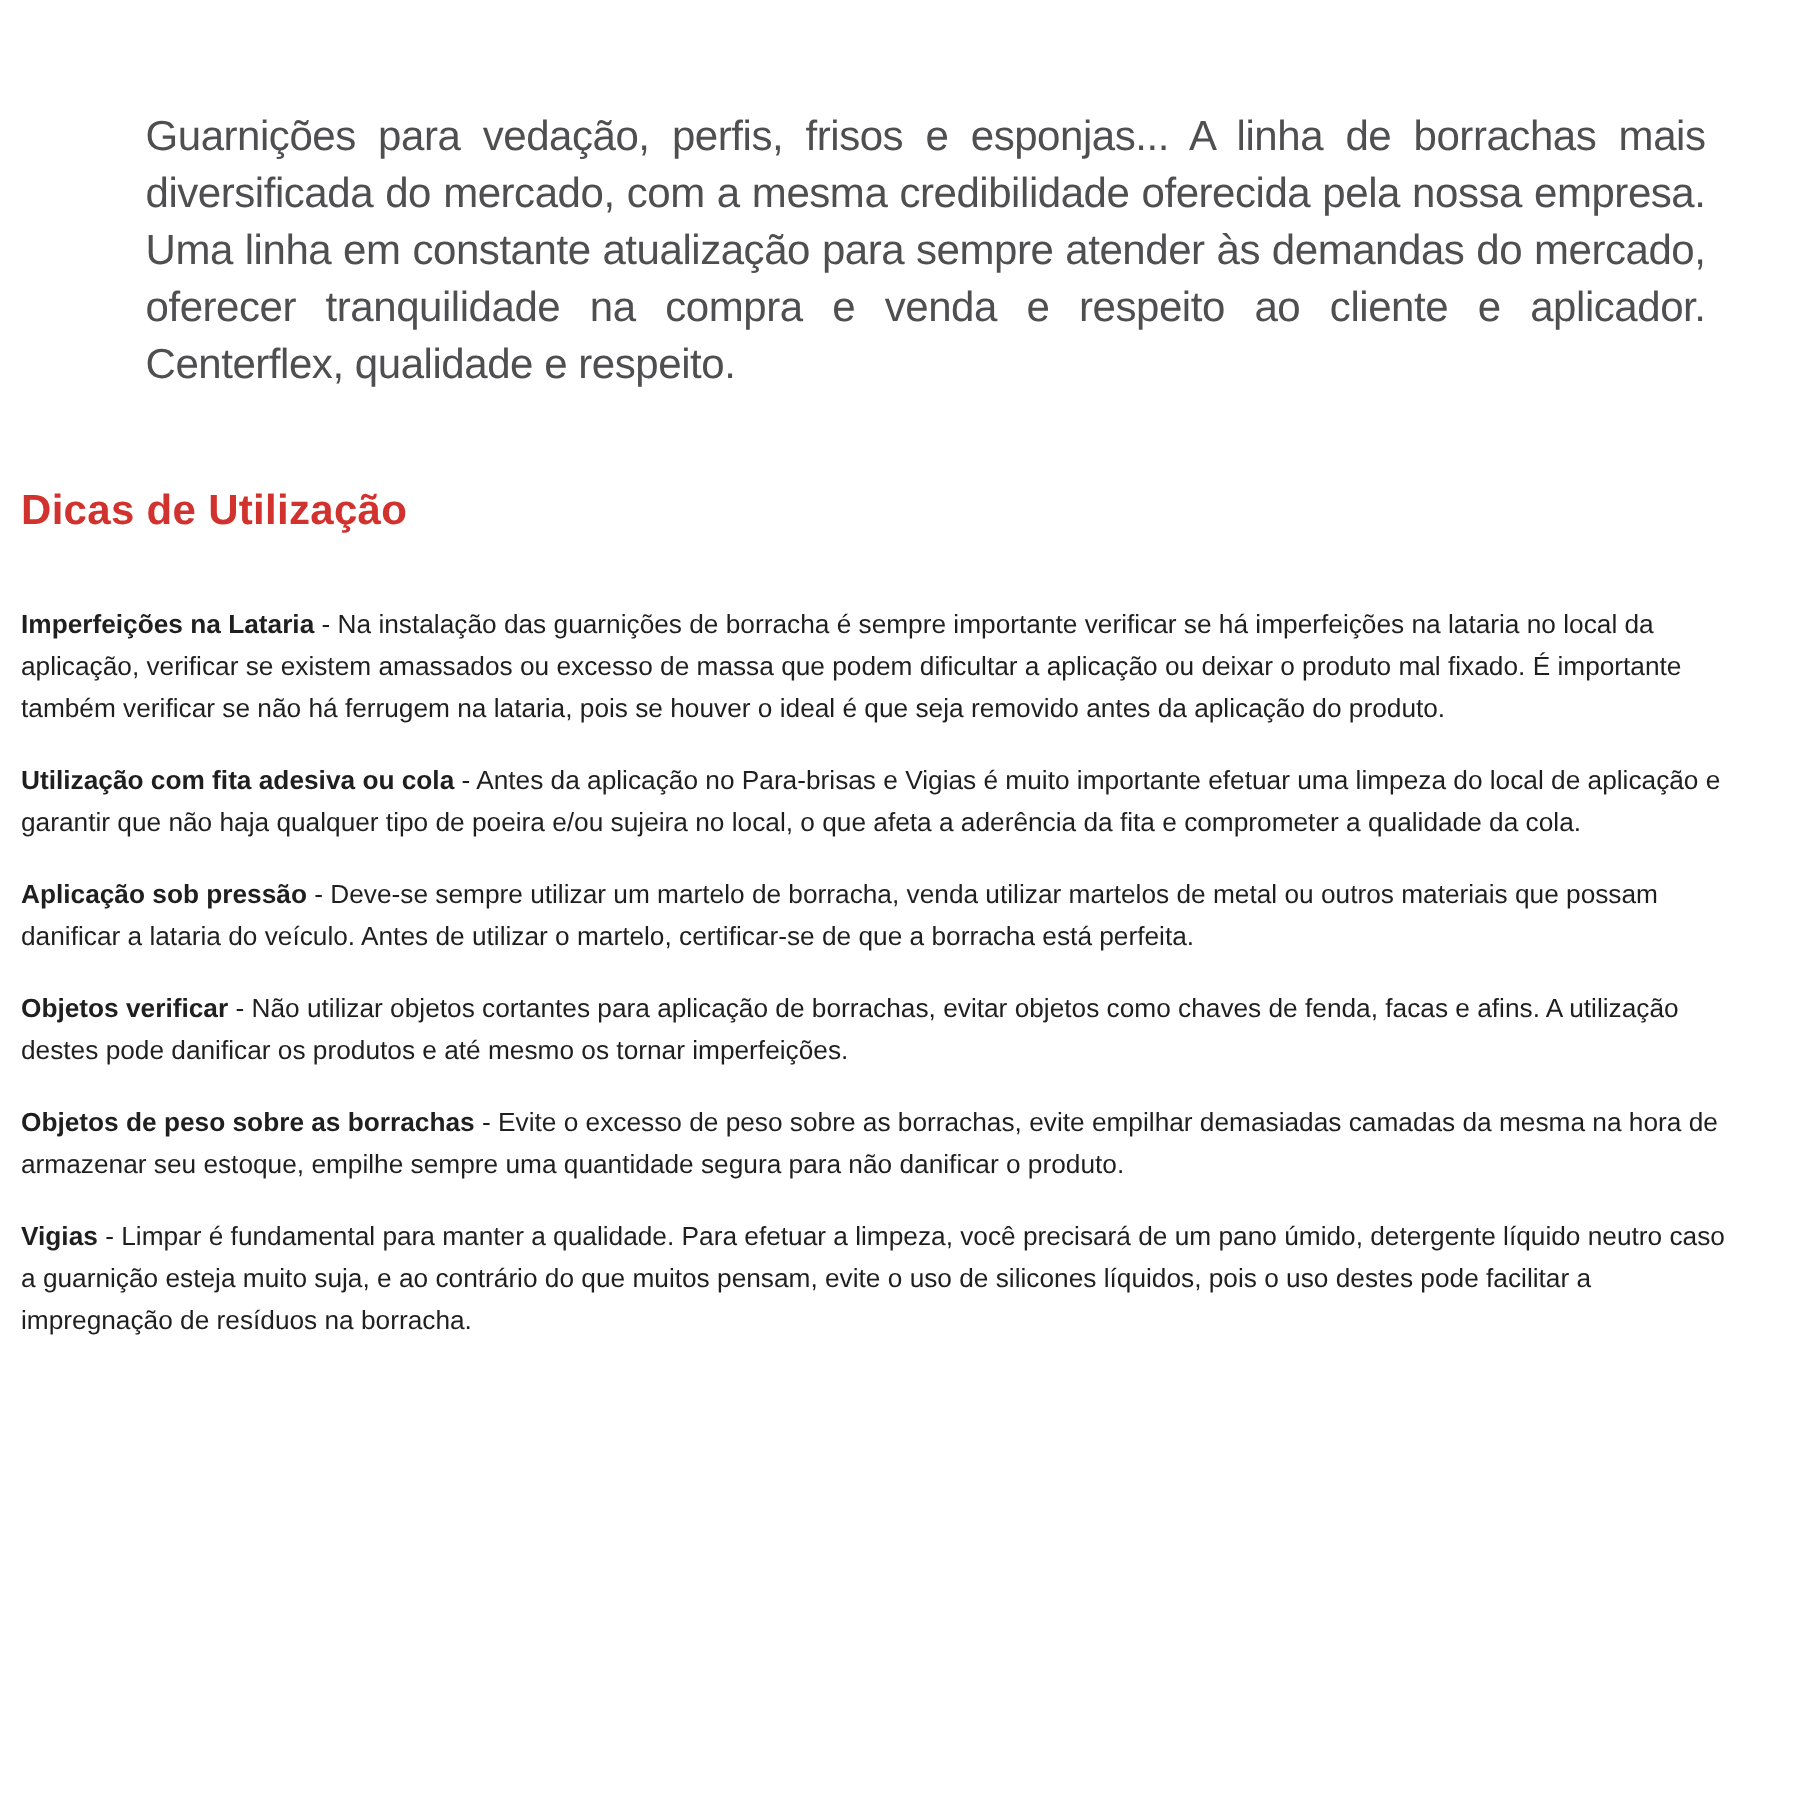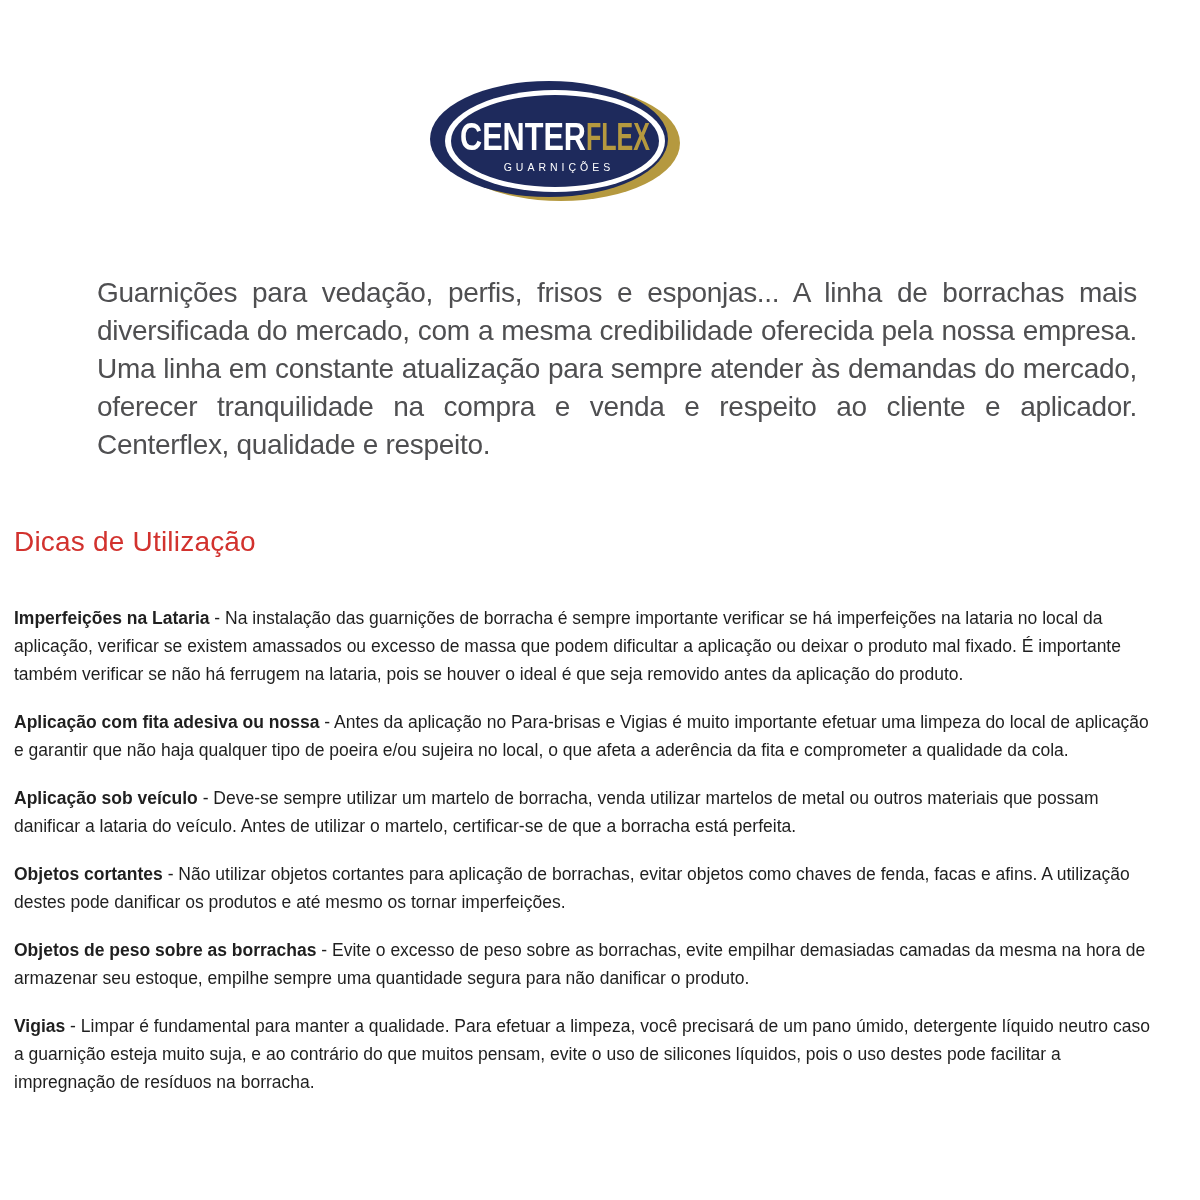--- a/index.html
+++ b/index.html
@@ -38,21 +38,21 @@
     line-height:38px;
     letter-spacing:-0.3px;
     text-align:justify;
     color:var(--intro-gray);
   }
 
   
   .section-title{
     margin:62px 0 0 14px;
     font-size:28px;
-    font-weight:400;
+    font-weight:700;
     letter-spacing:0.2px;
     color:var(--title-red);
   }
 
   
   .tips{
     margin:46px 50px 60px 14px;
   }
   .tip{
     font-size:17.5px;
@@ -60,43 +60,27 @@
     margin-bottom:20px;
     color:var(--body-black);
   }
   .tip strong{font-weight:700;}
 </style>
 </head>
 <body>
 
 <div class="page">
 
-  <header class="logo-wrap">
-    <svg viewBox="0 0 250 122" xmlns="http://www.w3.org/2000/svg" role="img">
-
-      <ellipse cx="131" cy="63" rx="119" ry="58" fill="var(--gold)"></ellipse>
-
-      <ellipse cx="119" cy="59" rx="119" ry="58" fill="var(--navy)"></ellipse>
-
-      <ellipse cx="125" cy="61" rx="110" ry="51" fill="#ffffff"></ellipse>
-
-      <ellipse cx="125" cy="61" rx="104" ry="46" fill="var(--navy)"></ellipse>
-
-      <text x="30" y="70" font-family="Liberation Sans, sans-serif" font-size="38" font-weight="700" fill="#ffffff" textLength="126" lengthAdjust="spacingAndGlyphs">CENTER</text>
-      <text x="156" y="70" font-family="Liberation Sans, sans-serif" font-size="38" font-weight="700" fill="var(--gold)" textLength="64" lengthAdjust="spacingAndGlyphs">FLEX</text>
-      <text x="129" y="91" font-family="Liberation Sans, sans-serif" font-size="10.5" font-weight="400" fill="#ffffff" letter-spacing="4" text-anchor="middle">GUARNIÇÕES</text>
-    </svg>
-  </header>
 
   <p class="intro">Guarnições para vedação, perfis, frisos e esponjas... A linha de borrachas mais diversificada do mercado, com a mesma credibilidade oferecida pela nossa empresa. Uma linha em constante atualização para sempre atender às demandas do mercado, oferecer tranquilidade na compra e venda e respeito ao cliente e aplicador. Centerflex, qualidade e respeito.</p>
 
   <h2 class="section-title">Dicas de Utilização</h2>
 
   <section class="tips">
       <p class="tip"><strong>Imperfeições na Lataria</strong><span> - Na instalação das guarnições de borracha é sempre importante verificar se há imperfeições na lataria no local da aplicação, verificar se existem amassados ou excesso de massa que podem dificultar a aplicação ou deixar o produto mal fixado. É importante também verificar se não há ferrugem na lataria, pois se houver o ideal é que seja removido antes da aplicação do produto.</span></p>
-      <p class="tip"><strong>Aplicação com fita adesiva ou nossa</strong><span> - Antes da aplicação no Para-brisas e Vigias é muito importante efetuar uma limpeza do local de aplicação e garantir que não haja qualquer tipo de poeira e/ou sujeira no local, o que afeta a aderência da fita e comprometer a qualidade da cola.</span></p>
-      <p class="tip"><strong>Aplicação sob veículo</strong><span> - Deve-se sempre utilizar um martelo de borracha, venda utilizar martelos de metal ou outros materiais que possam danificar a lataria do veículo. Antes de utilizar o martelo, certificar-se de que a borracha está perfeita.</span></p>
-      <p class="tip"><strong>Objetos cortantes</strong><span> - Não utilizar objetos cortantes para aplicação de borrachas, evitar objetos como chaves de fenda, facas e afins. A utilização destes pode danificar os produtos e até mesmo os tornar imperfeições.</span></p>
+      <p class="tip"><strong>Utilização com fita adesiva ou cola</strong><span> - Antes da aplicação no Para-brisas e Vigias é muito importante efetuar uma limpeza do local de aplicação e garantir que não haja qualquer tipo de poeira e/ou sujeira no local, o que afeta a aderência da fita e comprometer a qualidade da cola.</span></p>
+      <p class="tip"><strong>Aplicação sob pressão</strong><span> - Deve-se sempre utilizar um martelo de borracha, venda utilizar martelos de metal ou outros materiais que possam danificar a lataria do veículo. Antes de utilizar o martelo, certificar-se de que a borracha está perfeita.</span></p>
+      <p class="tip"><strong>Objetos verificar</strong><span> - Não utilizar objetos cortantes para aplicação de borrachas, evitar objetos como chaves de fenda, facas e afins. A utilização destes pode danificar os produtos e até mesmo os tornar imperfeições.</span></p>
       <p class="tip"><strong>Objetos de peso sobre as borrachas</strong><span> - Evite o excesso de peso sobre as borrachas, evite empilhar demasiadas camadas da mesma na hora de armazenar seu estoque, empilhe sempre uma quantidade segura para não danificar o produto.</span></p>
       <p class="tip"><strong>Vigias</strong><span> - Limpar é fundamental para manter a qualidade. Para efetuar a limpeza, você precisará de um pano úmido, detergente líquido neutro caso a guarnição esteja muito suja, e ao contrário do que muitos pensam, evite o uso de silicones líquidos, pois o uso destes pode facilitar a impregnação de resíduos na borracha.</span></p>
     </section>
 
 </div>
 
 </body></html>

